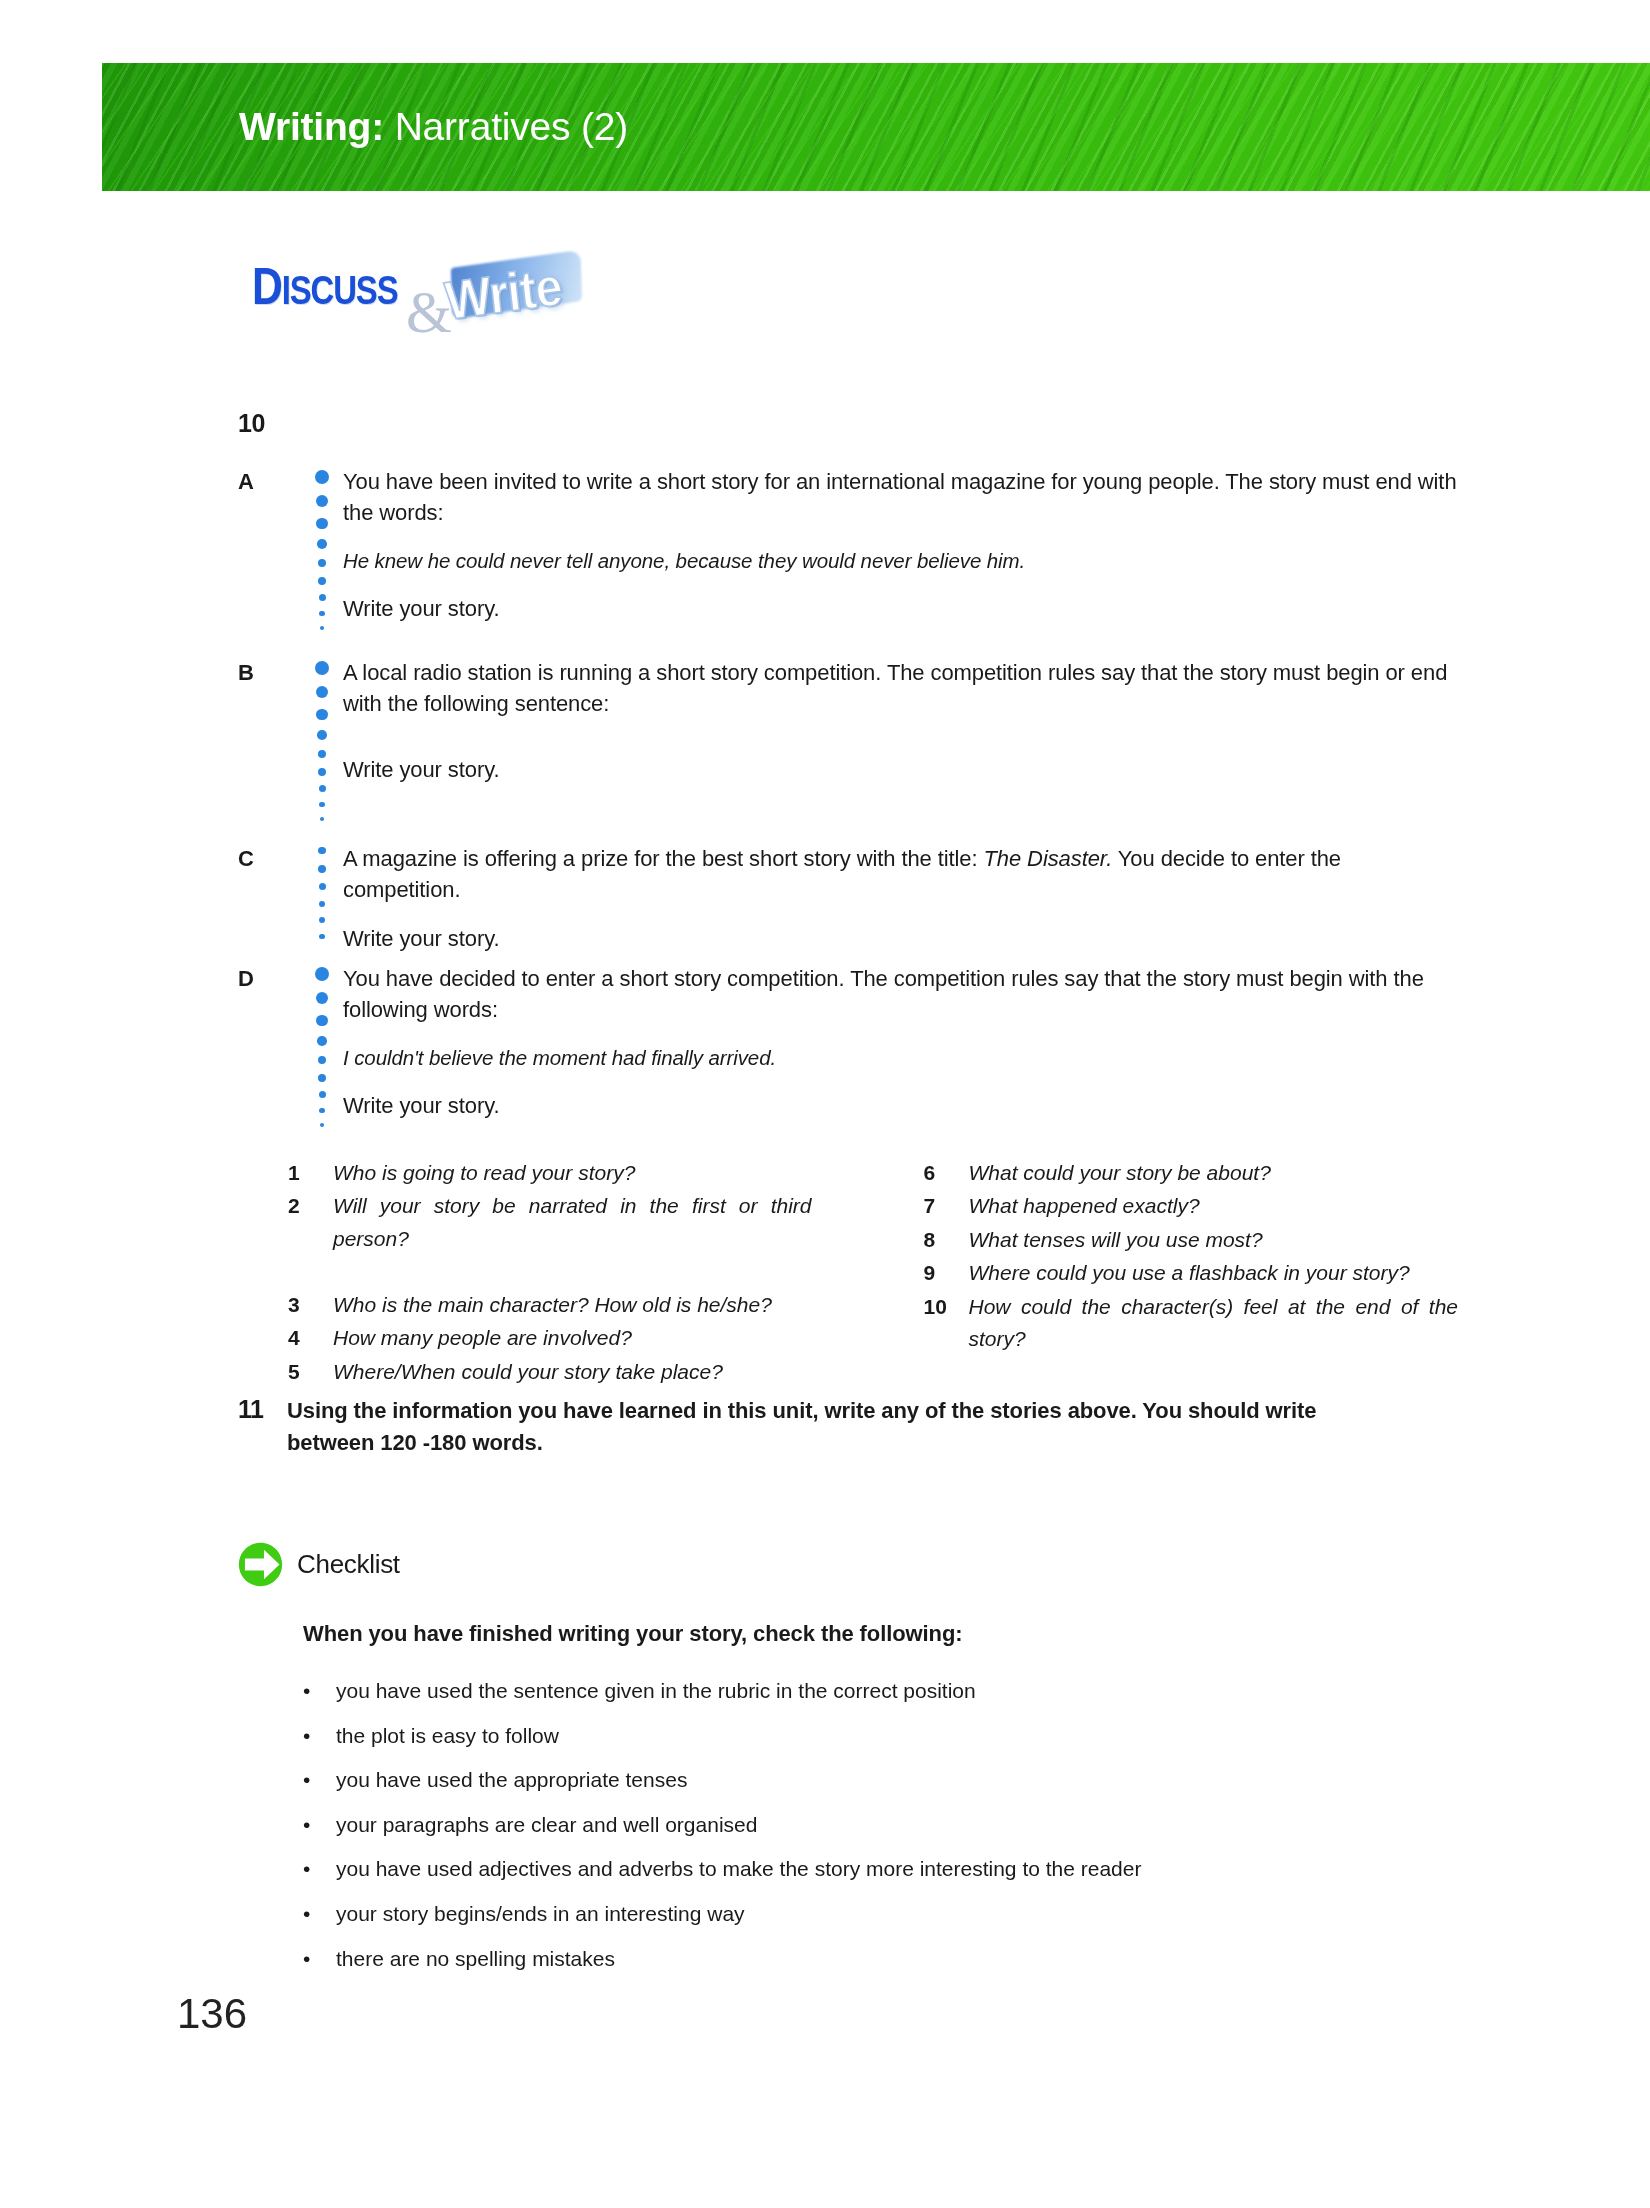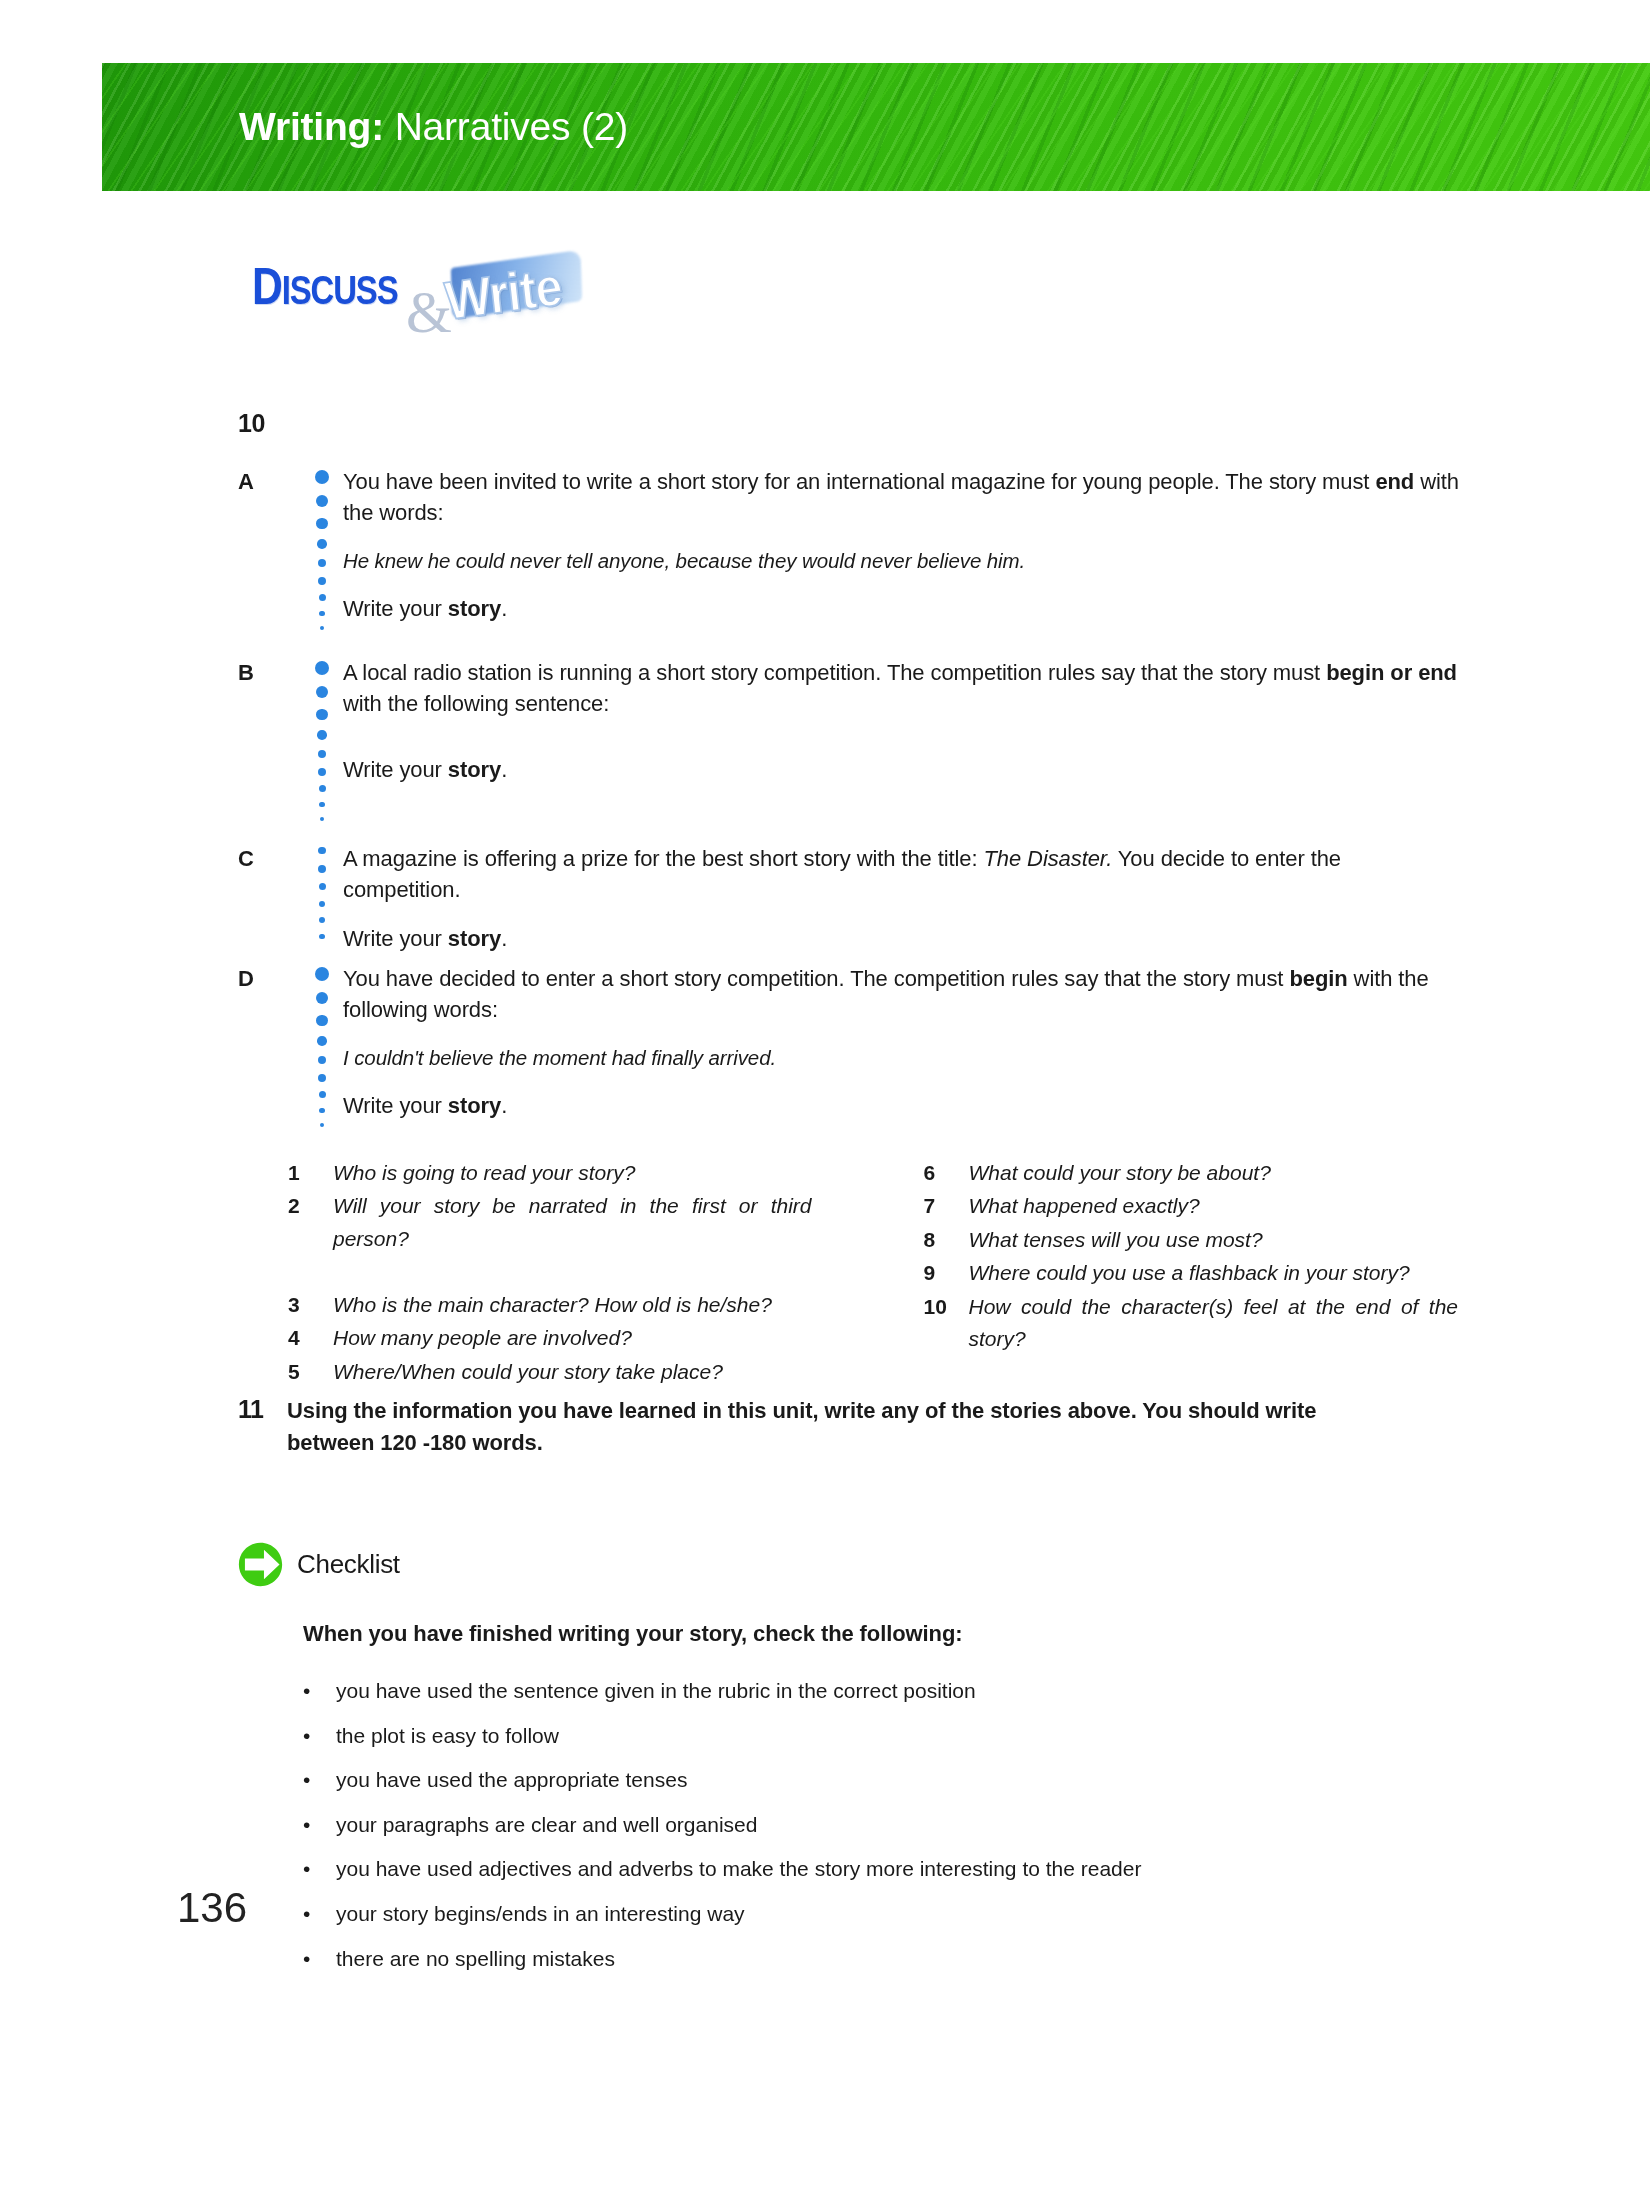--- a/index.html
+++ b/index.html
@@ -171,21 +171,21 @@
   }
   .rubric-body {
     flex: 1 1 auto;
     font-size: 22px;
     line-height: 1.42;
     letter-spacing: -0.1px;
   }
   .rubric-body p { margin: 0; }
   .rubric-body .spacer { height: 17.5px; }
   .rubric-body .quote { font-style: italic; font-size: 20.5px; }
-  .rubric-body b { font-weight: bold; }
+  .rubric-body b { font-weight: normal; }
   .rubric-body i { font-style: italic; }
 
   
   .qblock { position: absolute; left: 288px; top: 1157px; width: 1170px; display: flex; gap: 0; }
   .qcol { width: 524px; }
   .qcol.right { margin-left: 112px; width: 535px; }
   .qitem { display: flex; font-size: 21px; line-height: 1.55; margin-bottom: 0.9px; }
   .qnum {
     font-weight: bold;
     flex: 0 0 45px;
@@ -226,21 +226,21 @@
     width: 1048px;
   }
   .cl-item { display: flex; font-size: 21px; line-height: 1.6; margin-bottom: 11px; }
   .cl-bullet { flex: 0 0 33px; width: 33px; }
   .cl-text { flex: 1 1 auto; }
 
   
   .page-no {
     position: absolute;
     left: 177px;
-    top: 1884px;
+    top: 1990px;
     font-size: 42px;
     color: #222;
     letter-spacing: 0px;
   }
 </style>
 </head>
 <body>
 
 <div class="banner">
   <div class="banner-title">

